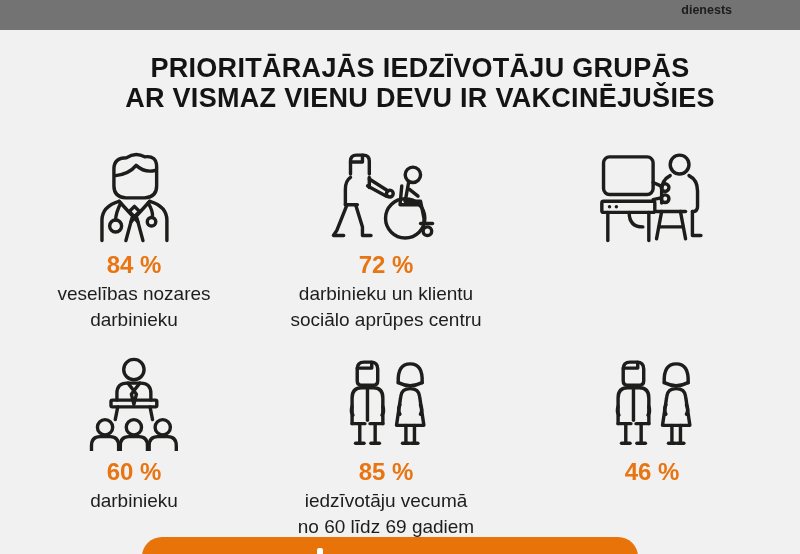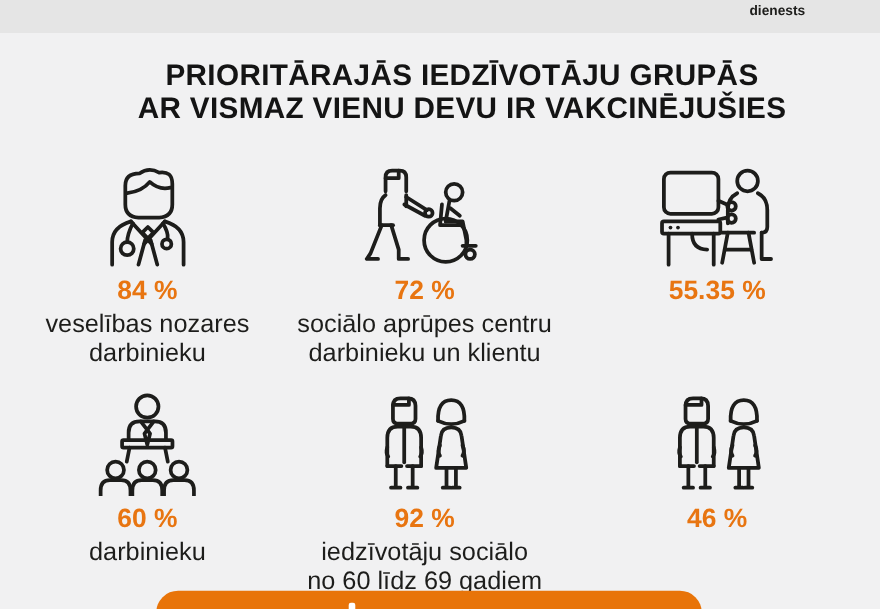--- a/index.html
+++ b/index.html
@@ -1,38 +1,38 @@
 <!DOCTYPE html>
 <html style="--accent: #E87511; --button: #E87409; --panel-bg: #F1F1F2;"><head>
 <meta charset="utf-8">
 <style>
   * { margin: 0; padding: 0; box-sizing: border-box; }
   html, body { width: 800px; height: 554px; }
   body { font-family: "Liberation Sans", sans-serif; background: #ffffff; }
   .page { position: relative; width: 800px; height: 554px; overflow: hidden; background: #ffffff; }
 
-  .header { position: absolute; top: 0; left: 0; width: 800px; height: 30px; background: #e5e5e5; }
+  .header { position: absolute; top: 0; left: 0; width: 800px; height: 30px; background: #737373; }
   .brand { position: absolute; top: 3px; right: 68px; font-size: 12.5px; font-weight: 700; color: #1d1d1b; }
 
   .panel { position: absolute; top: 30px; left: 0; width: 800px; height: 524px; background: var(--panel-bg, #f1f1f2); }
 
   .title { margin-top: 23px; text-align: center; font-size: 27px; line-height: 30px;
            font-weight: 700; color: #141414; letter-spacing: 0.3px; }
   .title span { display: block; padding-left: 40px; }
 
   .grid { position: absolute; top: 143px; left: 8px; width: 784px;
           display: grid; grid-template-columns: 252px 252px 280px; }
   .cell { display: flex; flex-direction: column; align-items: center; }
   .cell.row2 { margin-top: 17px; }
   .icon-box { height: 101px; display: flex; align-items: flex-end; justify-content: center; }
   .icon-box svg { display: block; }
   .icon-stroke { fill: none; stroke: #1d1d1b; stroke-width: 4; stroke-linecap: round; stroke-linejoin: round; }
   .icon-fill { fill: #1d1d1b; stroke: none; }
   .value { margin-top: 7px; font-size: 24px; font-weight: 700; color: var(--accent, #e87511); }
-  .label { margin-top: 2px; font-size: 23px; line-height: 26px; color: #1d1d1b; text-align: center; }
+  .label { margin-top: 2px; font-size: 19px; line-height: 26px; color: #1d1d1b; text-align: center; }
   .label span { display: block; }
 
   .cta { position: absolute; left: 142px; top: 537px; width: 496px; height: 48px;
          background: var(--button, #e87409); border-radius: 20px; border: none; cursor: pointer; }
   .cta .tip { position: absolute; left: 175px; top: 11px; width: 6px; height: 14px;
               background: #ffffff; border-radius: 2px; }
 </style>
 </head>
 <body>
 
@@ -98,22 +98,22 @@
             <path d="M84 42 L82 64 L104 64"></path>
             <path d="M88 60 L106 60 L110 80 L110 86"></path>
             <path d="M93 46 L103 54"></path>
             <path d="M106 86 L120 86"></path>
             <circle cx="114" cy="95" r="5"></circle>
           </g>
         </svg>
       </div>
       <div class="value">72 %</div>
       <div class="label">
+        <span>darbinieku un klientu</span>
         <span>sociālo aprūpes centru</span>
-        <span>darbinieku un klientu</span>
       </div>
     </div>
 
     <div class="cell">
       <div class="icon-box">
         <svg height="94" viewBox="0 0 134 110">
           <g class="icon-stroke">
             <rect x="10" y="8" width="58" height="44" rx="7"></rect>
             <rect x="8" y="60" width="62" height="13" rx="2"></rect>
             <path d="M15 73 L15 106"></path>
@@ -131,21 +131,20 @@
             <path d="M100 72 L106 104"></path>
             <path d="M75 90 L103 90"></path>
             <path d="M114 72 L114 100 L124 100"></path>
           </g>
           <g class="icon-fill">
             <circle cx="17" cy="66.5" r="2"></circle>
             <circle cx="25" cy="66.5" r="2"></circle>
           </g>
         </svg>
       </div>
-      <div class="value">55.35 %</div>
     </div>
 
     <div class="cell row2">
       <div class="icon-box">
         <svg height="95" viewBox="0 0 120 112">
           <g class="icon-stroke">
             <circle cx="60" cy="16" r="12"></circle>
             <path d="M40 52 L40 44 Q40 32 52 32 L68 32 Q80 32 80 44 L80 52"></path>
             <path d="M53 32 L60 41 L67 32"></path>
             <path d="M60 41 L57 45 L60 57 L63 45 Z"></path>
@@ -188,23 +187,23 @@
             <path d="M72 80 L77 46 Q78 37 88 37 Q98 37 99 46 L104 80 Z"></path>
             <path d="M76 56 Q73 62 76 67"></path>
             <path d="M100 56 Q103 62 100 67"></path>
             <path d="M83 80 L83 100"></path>
             <path d="M93 80 L93 100"></path>
             <path d="M79 101 L87 101"></path>
             <path d="M89 101 L97 101"></path>
           </g>
         </svg>
       </div>
-      <div class="value">92 %</div>
-      <div class="label">
-        <span>iedzīvotāju sociālo</span>
+      <div class="value">85 %</div>
+      <div class="label">
+        <span>iedzīvotāju vecumā</span>
         <span>no 60 līdz 69 gadiem</span>
       </div>
     </div>
 
     <div class="cell row2">
       <div class="icon-box">
         <svg height="94" viewBox="0 0 120 110">
           <g class="icon-stroke">
             <path d="M26 28 L26 14 Q26 6 34 6 L42 6 Q50 6 50 14 L50 28 Q50 33 44 33 L32 33 Q26 33 26 28 Z"></path>
             <path d="M26 13 L43 13 L43 6"></path>

